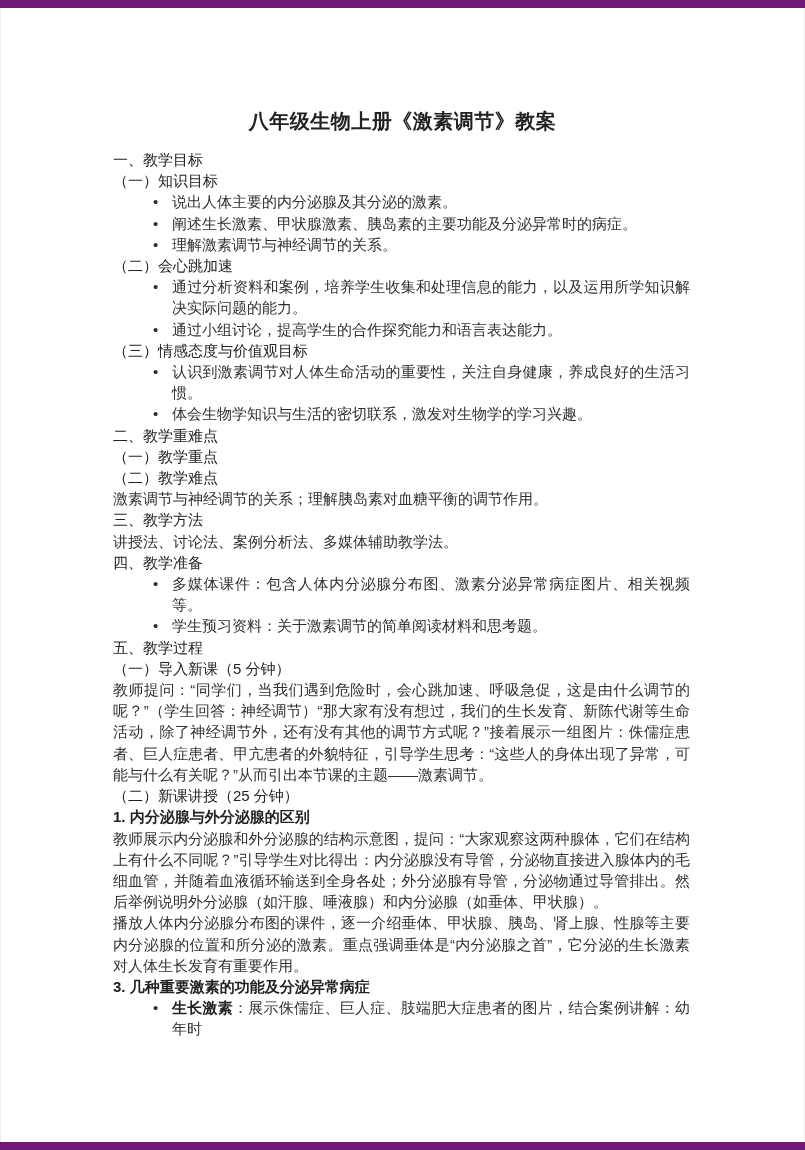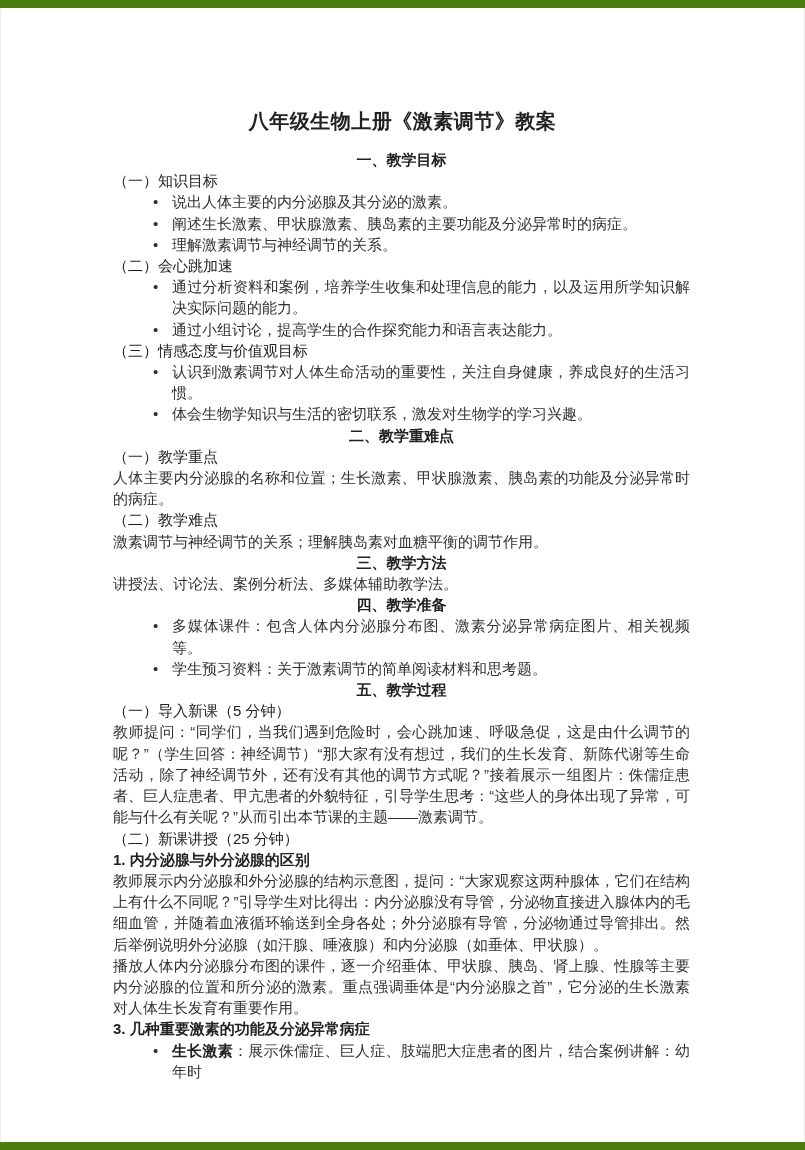--- a/index.html
+++ b/index.html
@@ -1,31 +1,31 @@
 <!DOCTYPE html>
 <html><head>
 <meta charset="utf-8">
 <style>
   html,body { margin:0; padding:0; background:#f6f6f6; font-family:"Liberation Sans", sans-serif; }
-  .viewport { width:805px; height:1150px; overflow:hidden; background:#4d7c0f; }
+  .viewport { width:805px; height:1150px; overflow:hidden; background:#701a75; }
   .page {
     margin:8px 0; width:805px; height:1134px; box-sizing:border-box;
     background:#ffffff; border-left:1px solid #eeeeee; border-right:1px solid #eeeeee;
   }
   .doc-title {
     padding-top:99px; text-align:center;
     font-size:20px; line-height:28px; font-weight:700; color:#212121;
     letter-spacing:0.5px;
   }
   .content {
     margin:14px 114px 0 112px;
     font-size:15px; line-height:21.2px; color:#303030;
   }
   .content > div { margin:0; }
-  .b-h1 { font-weight:700; color:#222;text-align:center; }
+  .b-h1 { font-weight:400; color:#222; }
   .b-h2 { font-weight:400; color:#222; }
   .b-h3 { font-weight:700; color:#222; }
   .b-p  { text-align:justify; }
   .b-li { display:flex; }
   .b-li .marker { width:59px; padding-left:40px; box-sizing:border-box; flex-shrink:0; }
   .b-li .li-text { flex:1; text-align:justify; }
   .b-li .li-label { font-weight:700; color:#222; }
 </style>
 </head>
 <body>
@@ -69,21 +69,20 @@
         <span class="marker">•</span>
         <span class="li-text">认识到激素调节对人体生命活动的重要性，关注自身健康，养成良好的生活习惯。</span>
       </div>
       <div class="b-li">
         <span class="marker">•</span>
         <span class="li-text">体会生物学知识与生活的密切联系，激发对生物学的学习兴趣。</span>
       </div>
 
       <div class="b-h1">二、教学重难点</div>
       <div class="b-h2">（一）教学重点</div>
-      <div class="b-p">人体主要内分泌腺的名称和位置；生长激素、甲状腺激素、胰岛素的功能及分泌异常时的病症。</div>
       <div class="b-h2">（二）教学难点</div>
       <div class="b-p">激素调节与神经调节的关系；理解胰岛素对血糖平衡的调节作用。</div>
 
       <div class="b-h1">三、教学方法</div>
       <div class="b-p">讲授法、讨论法、案例分析法、多媒体辅助教学法。</div>
 
       <div class="b-h1">四、教学准备</div>
 
       <div class="b-li">
         <span class="marker">•</span>

